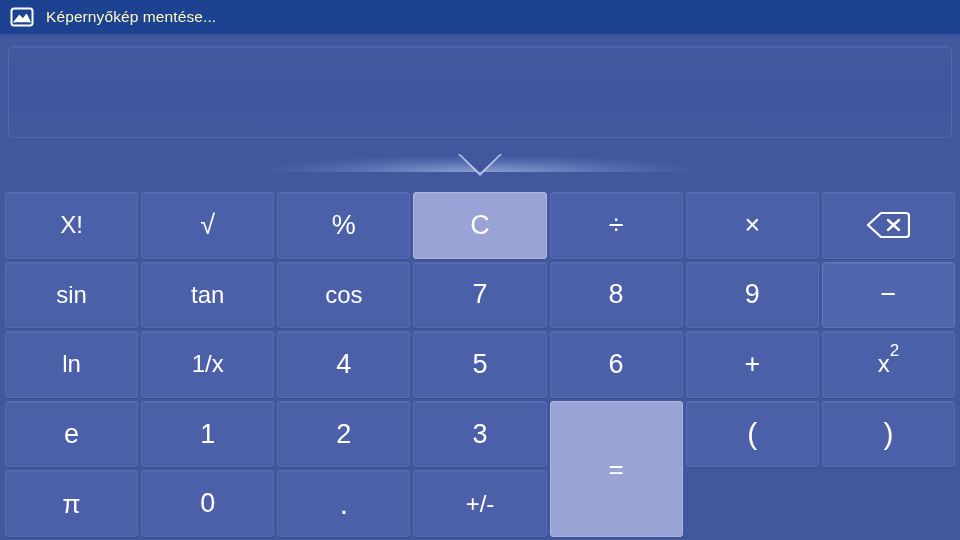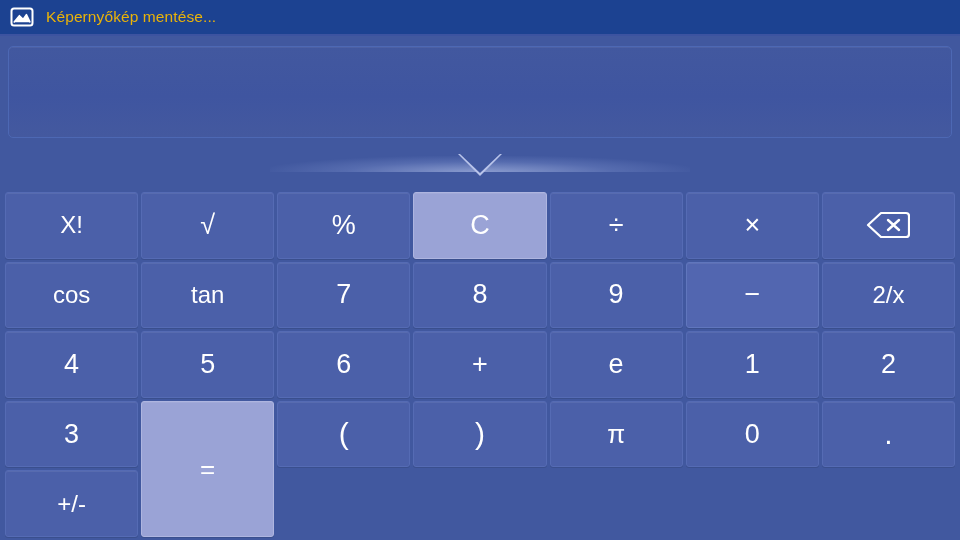--- a/index.html
+++ b/index.html
@@ -28,21 +28,21 @@
     box-sizing: border-box;
     border-bottom: 2px solid #3c53a0;
   }
   #titlebar .tb-icon {
     width: 24px; height: 24px;
     flex: 0 0 24px;
     margin-right: 12px;
     display: block;
   }
   #titlebar .tb-text {
-    color: #eab308;
+    color: #fef9c3;
     font-size: 15.5px;
     letter-spacing: 0.1px;
     line-height: 1;
     white-space: nowrap;
   }
 
   
   #display-wrap {
     flex: 0 0 118px;
     position: relative;
@@ -212,51 +212,60 @@
       </div>
       <div class="key small">
         <span class="lbl">
           <svg class="icon-svg" viewBox="0 0 44 28" width="44" height="28" aria-hidden="true">
             <path d="M15 2 H40 a3 3 0 0 1 3 3 V23 a3 3 0 0 1 -3 3 H15 L2 14 Z" fill="none" stroke="#ffffff" stroke-width="2.2" stroke-linejoin="round"></path>
             <path d="M22 9 L33 19 M33 9 L22 19" stroke="#ffffff" stroke-width="2.4" stroke-linecap="round"></path>
           </svg>
         </span>
       </div>
       <div class="key small">
+        <span class="lbl">sin</span>
+      </div>
+      <div class="key small">
+        <span class="lbl">tan</span>
+      </div>
+      <div class="key small">
         <span class="lbl">cos</span>
-      </div>
-      <div class="key small">
-        <span class="lbl">tan</span>
       </div>
       <div class="key">
         <span class="lbl">7</span>
       </div>
       <div class="key">
         <span class="lbl">8</span>
       </div>
       <div class="key">
         <span class="lbl">9</span>
       </div>
       <div class="key alt">
         <span class="lbl">−</span>
       </div>
       <div class="key small">
-        <span class="lbl">2/x</span>
+        <span class="lbl">ln</span>
+      </div>
+      <div class="key small">
+        <span class="lbl">1/x</span>
       </div>
       <div class="key">
         <span class="lbl">4</span>
       </div>
       <div class="key">
         <span class="lbl">5</span>
       </div>
       <div class="key">
         <span class="lbl">6</span>
       </div>
       <div class="key">
         <span class="lbl">+</span>
+      </div>
+      <div class="key small">
+        <span class="lbl">x<span class="sup">2</span></span>
       </div>
       <div class="key">
         <span class="lbl">e</span>
       </div>
       <div class="key">
         <span class="lbl">1</span>
       </div>
       <div class="key">
         <span class="lbl">2</span>
       </div>

